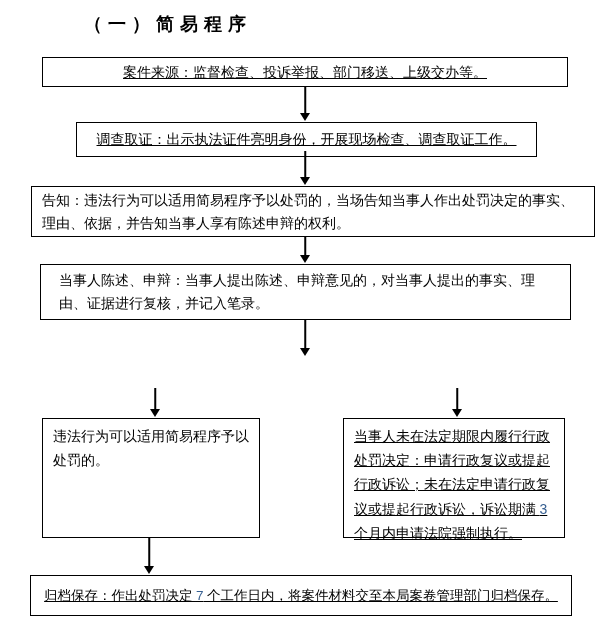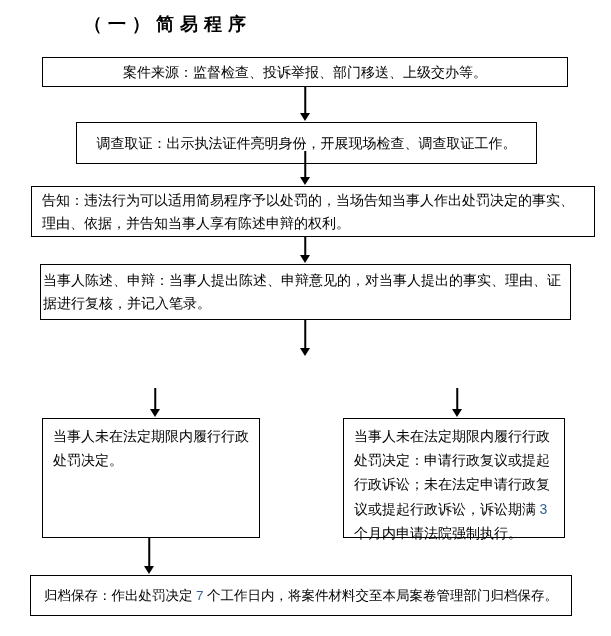--- a/index.html
+++ b/index.html
@@ -28,20 +28,21 @@
     box-sizing:border-box;
     font-size:14px;
     line-height:23px;
     color:#000;
   }
   .box.center {
     display:flex;
     align-items:center;
     justify-content:center;
     text-align:right;
+    text-decoration:underline;
   }
   .arrow {
     position:absolute;
     width:10px;
   }
   .arrow .shaft {
     position:absolute;
     left:50%;
     transform:translateX(-50%);
     top:0; bottom:7px;
@@ -54,25 +55,25 @@
     transform:translateX(-50%);
     bottom:0;
     width:0; height:0;
     border-left:5px solid transparent;
     border-right:5px solid transparent;
     border-top:8px solid #000;
   }
   .num { color:#365f91; font-family:"Liberation Sans","DejaVu Sans",sans-serif; }
   #box-notify   { left:31px;  top:186px; width:564px; height:51px;  padding:2px 10px; }
   #box-source   { left:42px;  top:57px;  width:526px; height:30px; }
-  #box-invest   { left:76px;  top:122px; width:461px; height:42px; }
-  #box-state    { left:40px;  top:264px; width:531px; height:56px;  padding:4px 2px; }
+  #box-invest   { left:76px;  top:122px; width:461px; height:35px; }
+  #box-state    { left:40px;  top:264px; width:531px; height:56px;  padding:4px 18px; }
   #box-penalty  { left:66px;  top:357px; width:483px; height:31px; }
   #box-comply   { left:42px;  top:418px; width:218px; height:120px; padding:6px 10px; line-height:24px; }
-  #box-noncomply{ left:343px; top:418px; width:222px; height:120px; padding:6px 10px; line-height:24px; }
+  #box-noncomply{ left:343px; top:418px; width:222px; height:120px; padding:6px 10px; line-height:24px;text-decoration:underline; }
   #box-archive  { left:30px;  top:575px; width:542px; height:41px;  font-size:13.5px; }
   #arrow-1 { left:300px; top:87px;  height:34px; }
   #arrow-2 { left:300px; top:151px; height:34px; }
   #arrow-3 { left:300px; top:237px; height:26px; }
   #arrow-4 { left:300px; top:320px; height:36px; }
   #arrow-5 { left:150px; top:388px; height:29px; }
   #arrow-6 { left:452px; top:388px; height:29px; }
   #arrow-7 { left:144px; top:538px; height:36px; }
 </style>
 </head>
@@ -123,21 +124,21 @@
     <div class="shaft"></div>
     <div class="head"></div>
   </div>
 
   <div class="arrow" id="arrow-6">
     <div class="shaft"></div>
     <div class="head"></div>
   </div>
 
   <div class="box" id="box-comply">
-    <span>当事人未在法定期限内履行行政处罚决定。</span>
+    <span>违法行为可以适用简易程序予以处罚的。</span>
   </div>
 
   <div class="box" id="box-noncomply">
     <span>当事人未在法定期限内履行行政处罚决定：申请行政复议或提起行政诉讼；未在法定申请行政复议或提起行政诉讼，诉讼期满 </span><span class="num">3</span><span> 个月内申请法院强制执行。</span>
   </div>
 
   <div class="arrow" id="arrow-7">
     <div class="shaft"></div>
     <div class="head"></div>
   </div>

